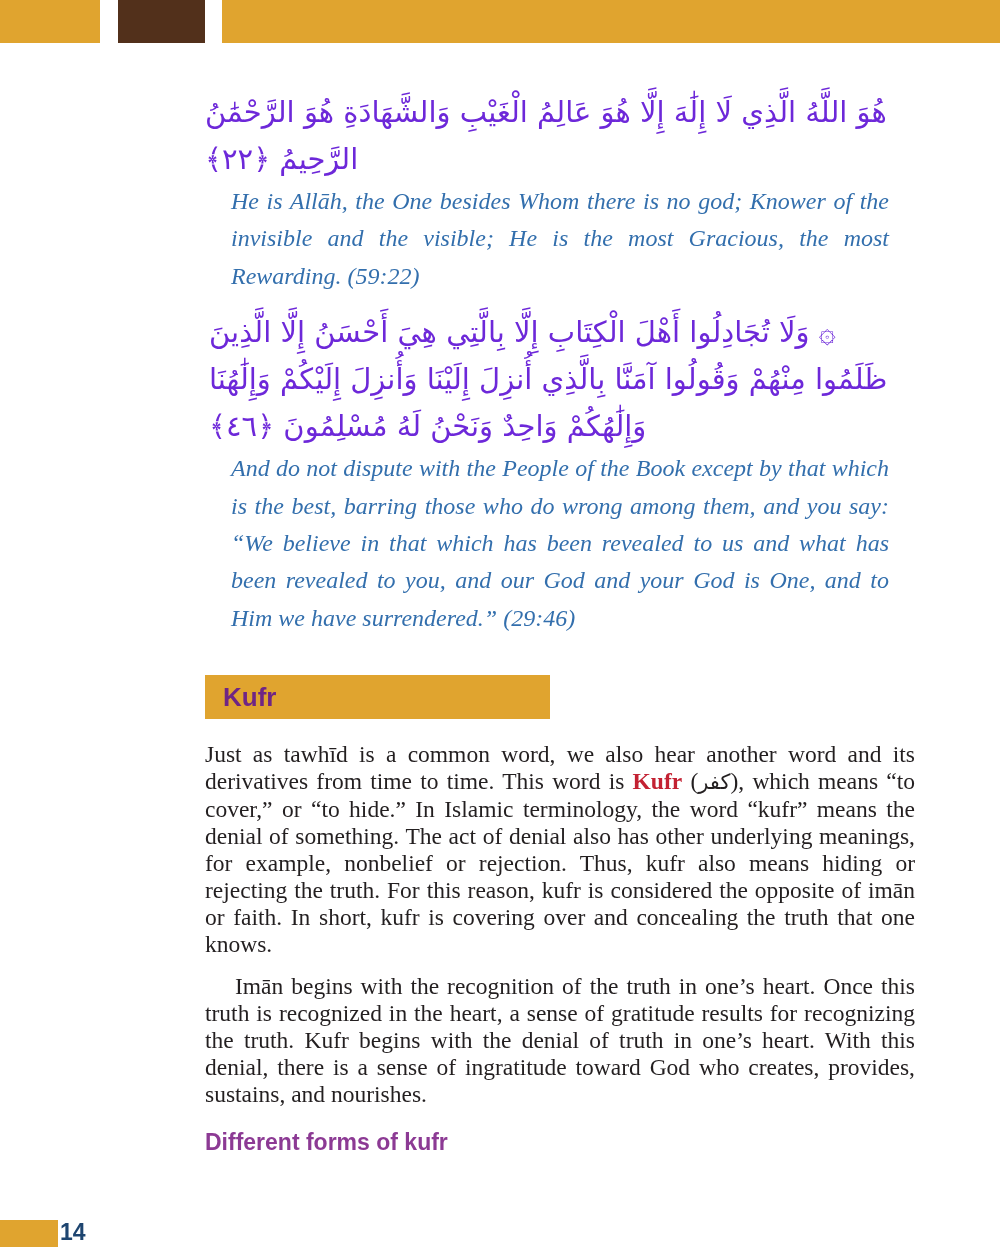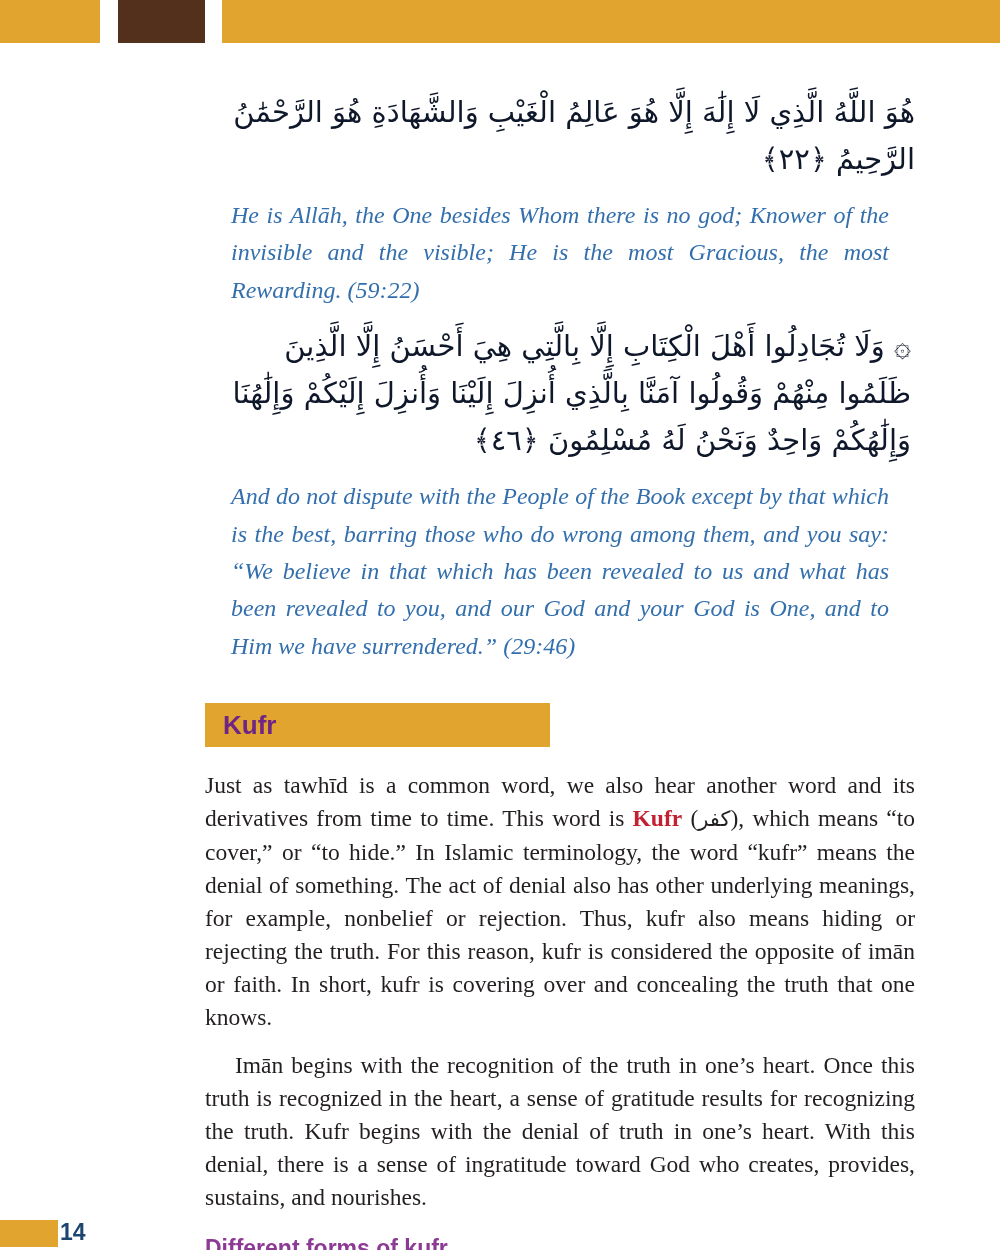--- a/index.html
+++ b/index.html
@@ -20,55 +20,55 @@
   .hb-brown      { width:87px;  background:#52301B; }
   .hb-gap2       { width:17px;  background:#ffffff; }
   .hb-gold-right { flex:1;      background:#E0A42F; }
 
   
   .content { position:absolute; top:43px; left:205px; width:710px; }
 
   .arabic {
     direction:rtl;
     font-family:"DejaVu Sans", sans-serif;
-    color:#0f172a;
-    text-align:right;
+    color:#6d28d9;
+    text-align:left;
     font-size:29px;
     line-height:1.62;
   }
   .arabic-1 { margin-top:46px; }
   .arabic-2 { margin-top:14px; padding:0 4px; }
 
   .translation {
     color:#336FAD;
     font-style:italic;
     font-size:24px;
     line-height:1.56;
     text-align:justify;
     padding:0 26px;
-    margin-top:14px;
+    margin-top:0;
   }
 
   .section-header {
     margin-top:38px;
     width:345px; height:44px;
     background:#E0A42F;
     display:flex; align-items:center;
     padding-left:18px;
   }
   .section-header .title {
     font-family:"Liberation Sans", sans-serif;
     font-weight:bold;
     font-size:26px;
     color:#6F2585;
   }
 
   p.body {
     font-size:23.5px;
-    line-height:33px;
+    line-height:27px;
     color:#231F20;
     text-align:justify;
   }
   .p-intro  { margin-top:22px; }
   .p-indent { text-indent:30px; }
   .p-iman   { margin-top:15px; }
   .subhead {
     margin-top:21px;
     font-family:"Liberation Sans", sans-serif;
     font-weight:bold;

